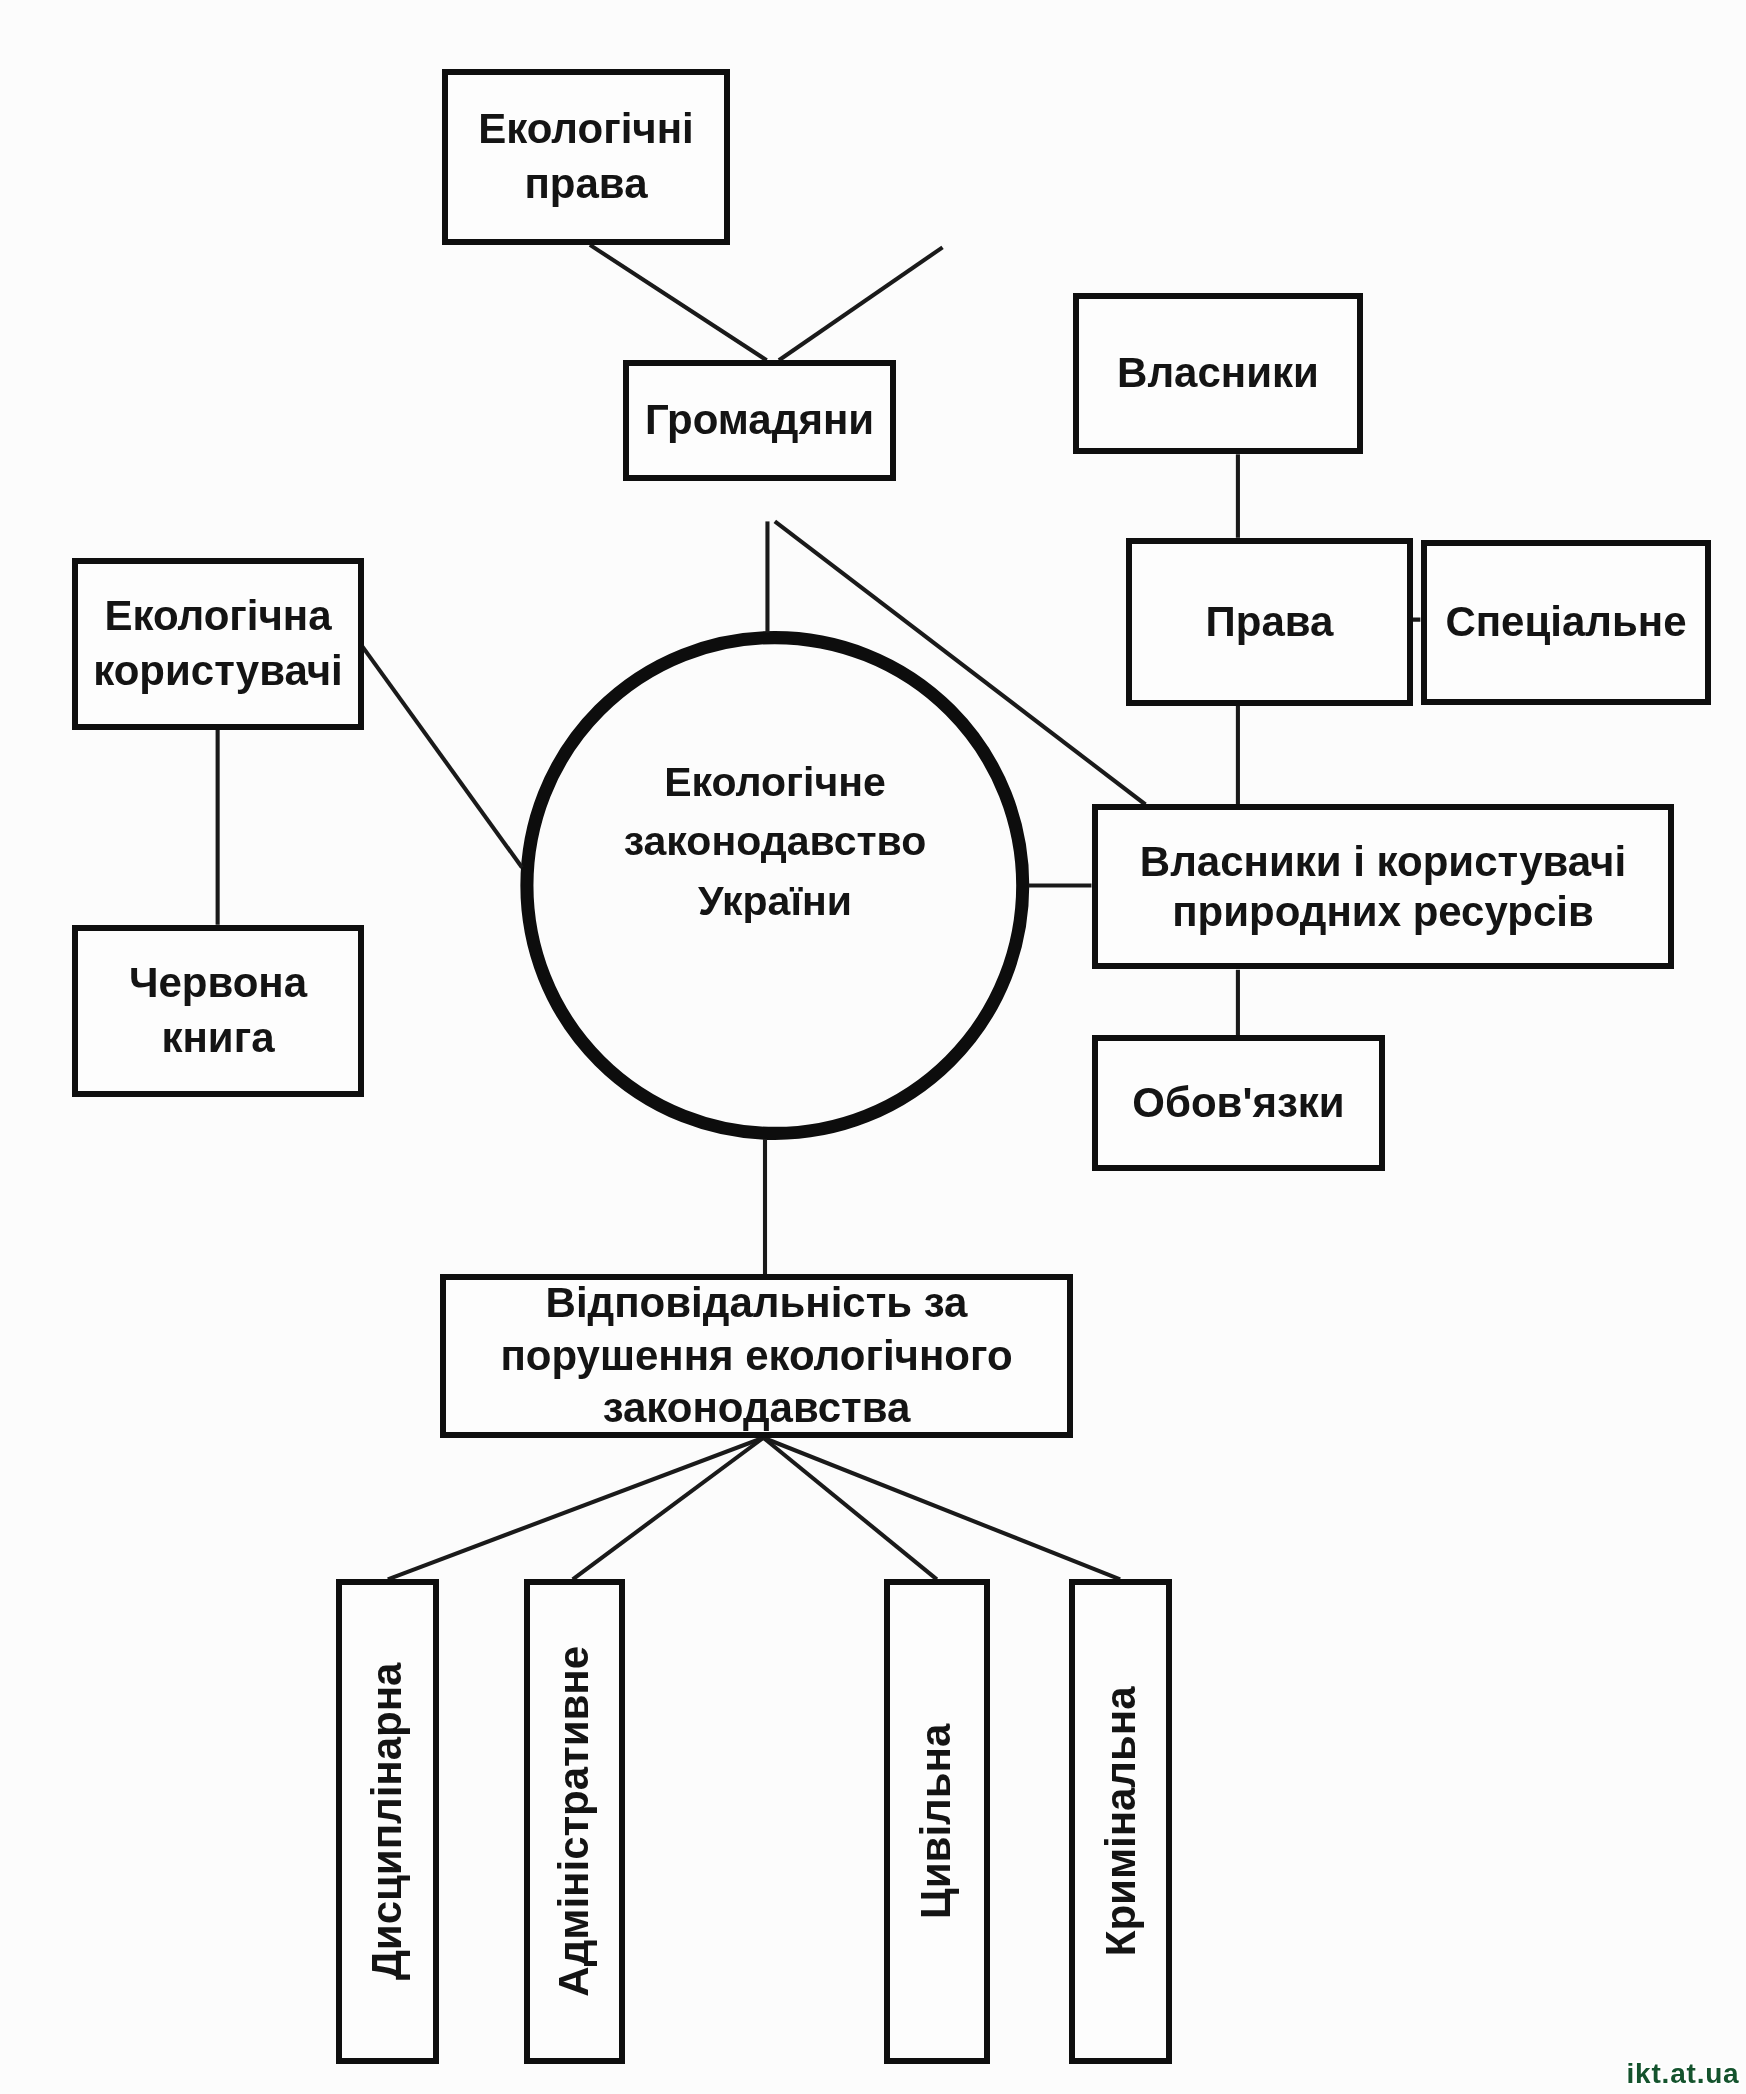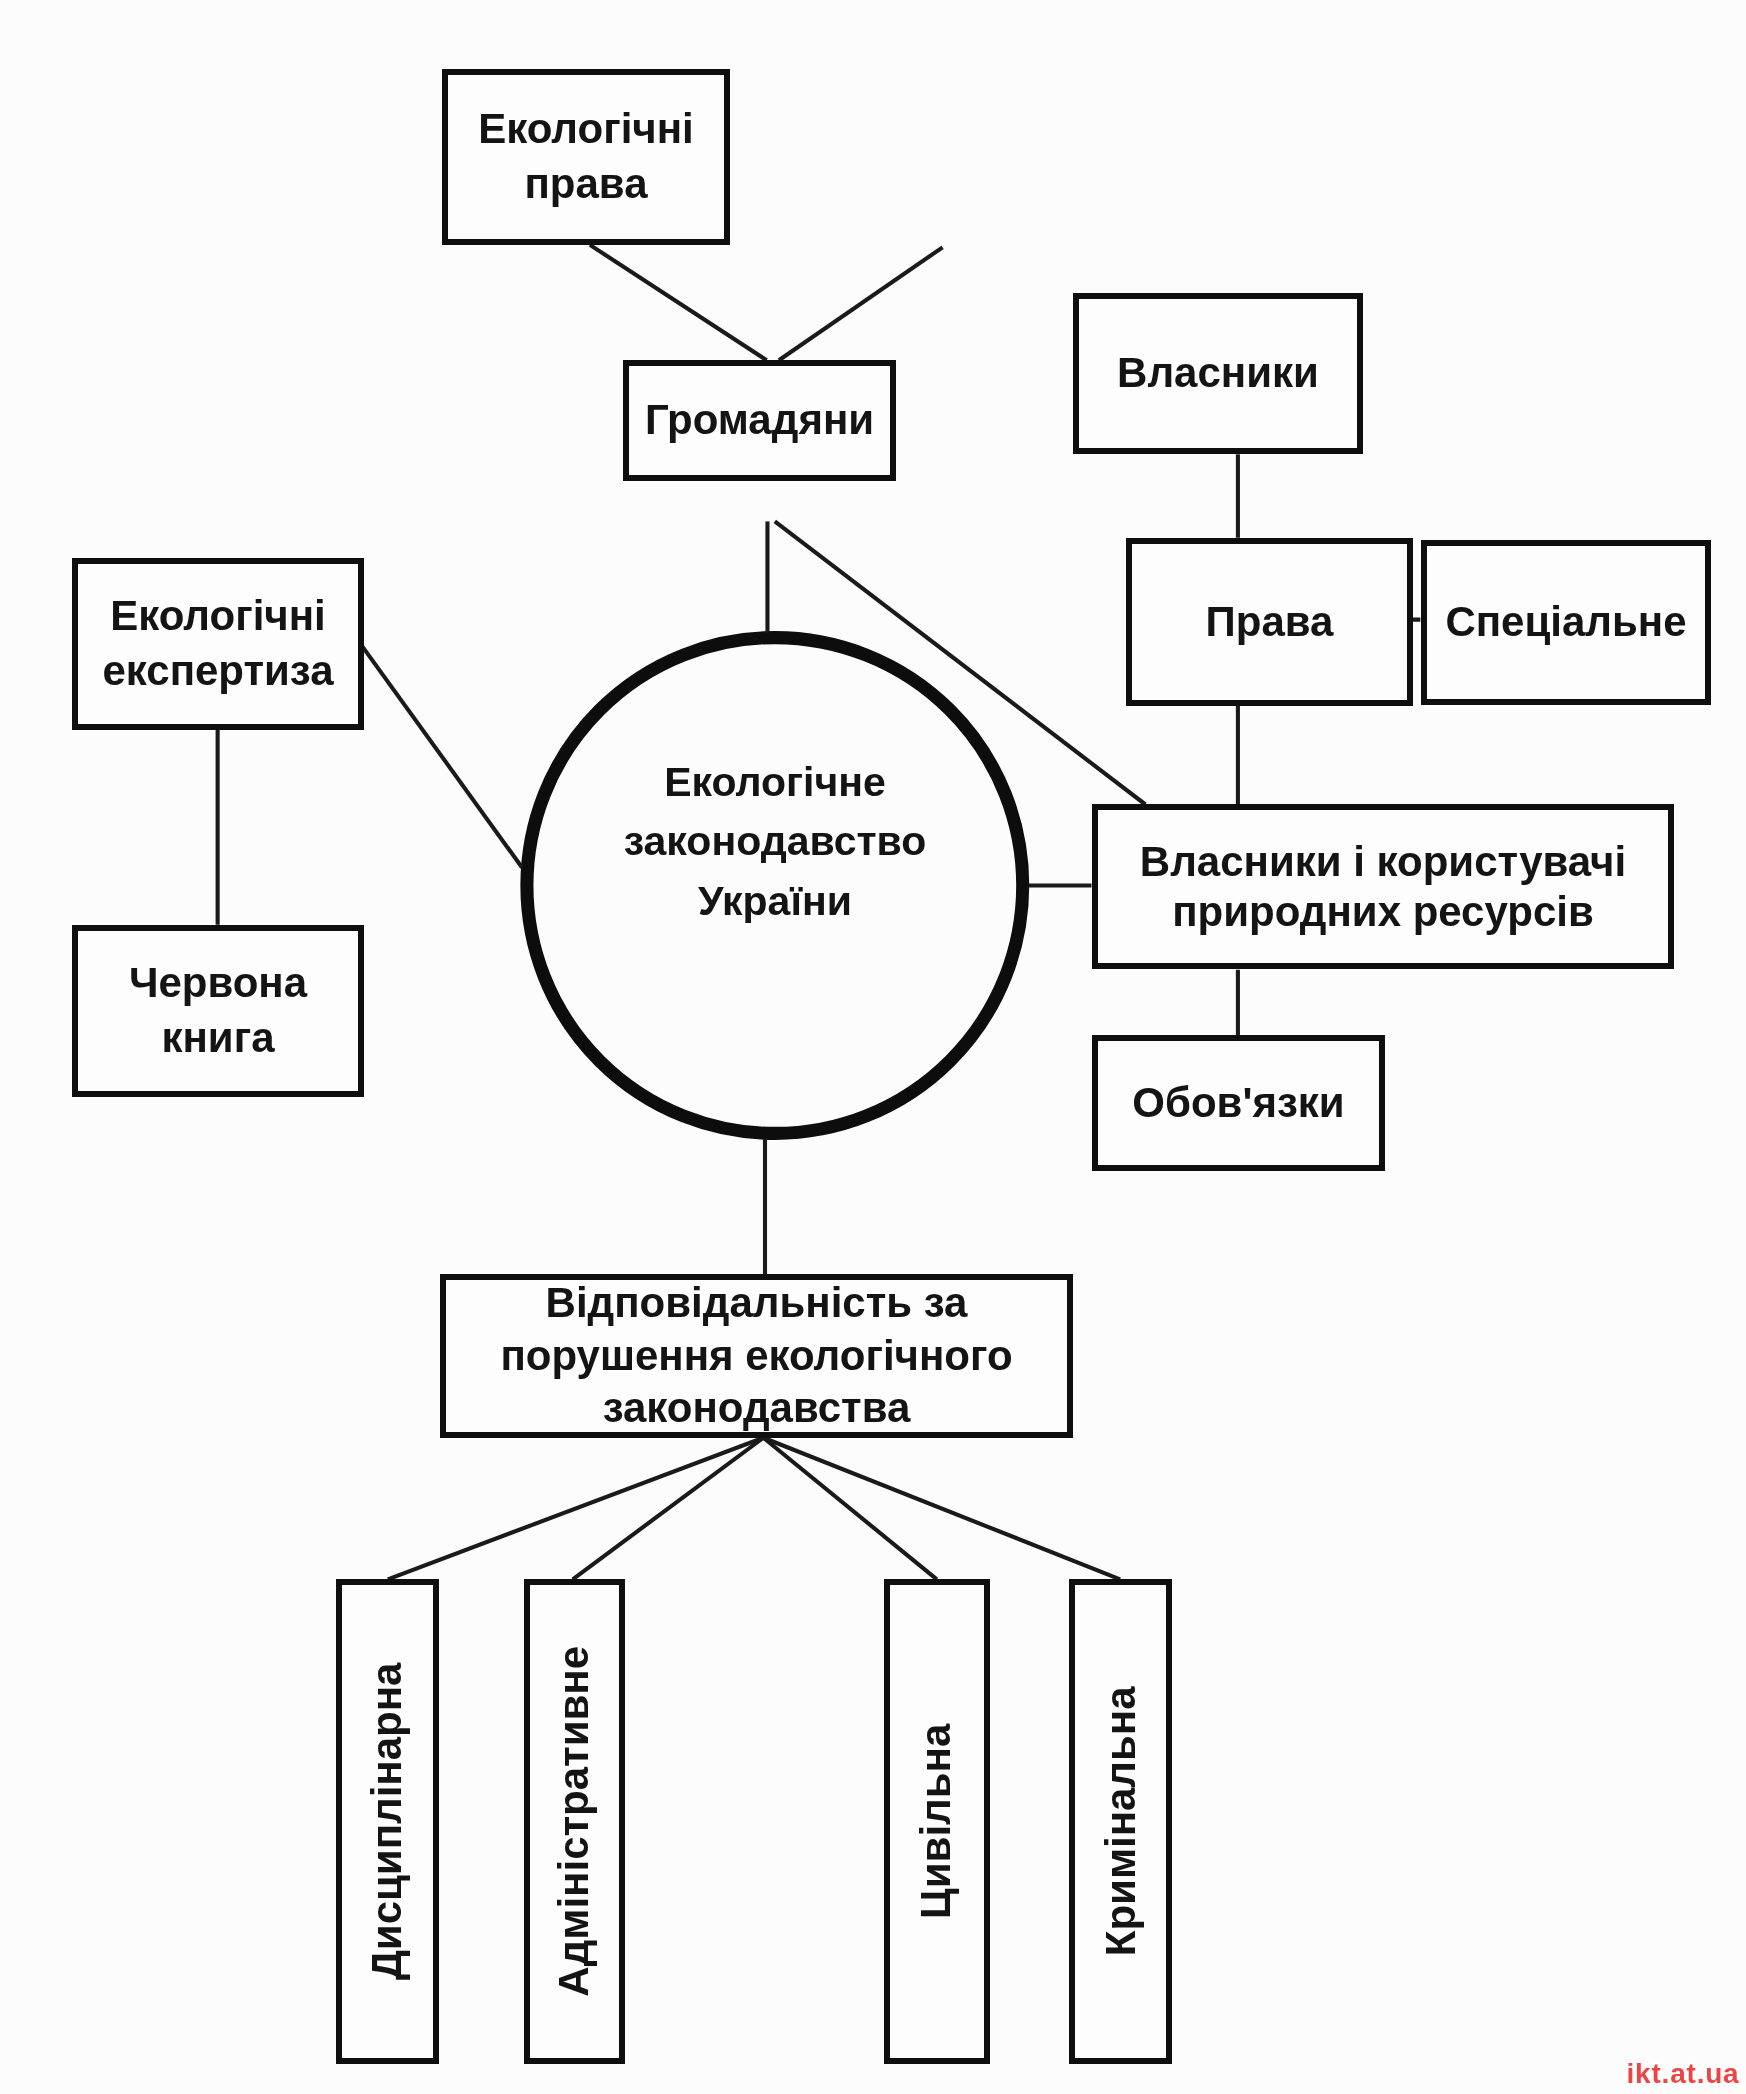--- a/index.html
+++ b/index.html
@@ -37,21 +37,21 @@
     text-align:center;
     font-weight:bold;
     font-size:41px;
     line-height:1.45;
   }
   .watermark {
     position:absolute;
     right:6.5px; bottom:4.9px;
     font-weight:bold;
     font-size:28px;
-    color:#ef4444;
+    color:#14532d;
     letter-spacing:0.8px;
     text-shadow:-1.6px -1.6px 0 #ffffff, 1.6px -1.6px 0 #ffffff, -1.6px 1.6px 0 #ffffff, 1.6px 1.6px 0 #ffffff;
   }
 </style>
 </head>
 <body>
 
 <div class="canvas">
 
   <svg class="wires" viewBox="0 0 2134 2560">
@@ -85,21 +85,21 @@
   <div class="node" style="left:1073px; top:293px;  width:290px; height:161px;">
       <span>Власники</span>
     </div>
   <div class="node" style="left:1126px; top:538px;  width:287px; height:168px;">
       <span>Права</span>
     </div>
   <div class="node" style="left:1421px; top:540px;  width:290px; height:165px;">
       <span>Спеціальне</span>
     </div>
   <div class="node" style="left:72px;   top:558px;  width:292px; height:172px;">
-      <span>Екологічні експертиза</span>
+      <span>Екологічна користувачі</span>
     </div>
   <div class="node" style="left:72px;   top:925px; width:292px; height:172px;">
       <span>Червона книга</span>
     </div>
   <div class="node" style="left:1092px; top:804px;  width:582px; height:165px; line-height:1.18;">
       <span>Власники і користувачі природних ресурсів</span>
     </div>
   <div class="node" style="left:1092px; top:1035px; width:293px; height:136px;">
       <span>Обов'язки</span>
     </div>

